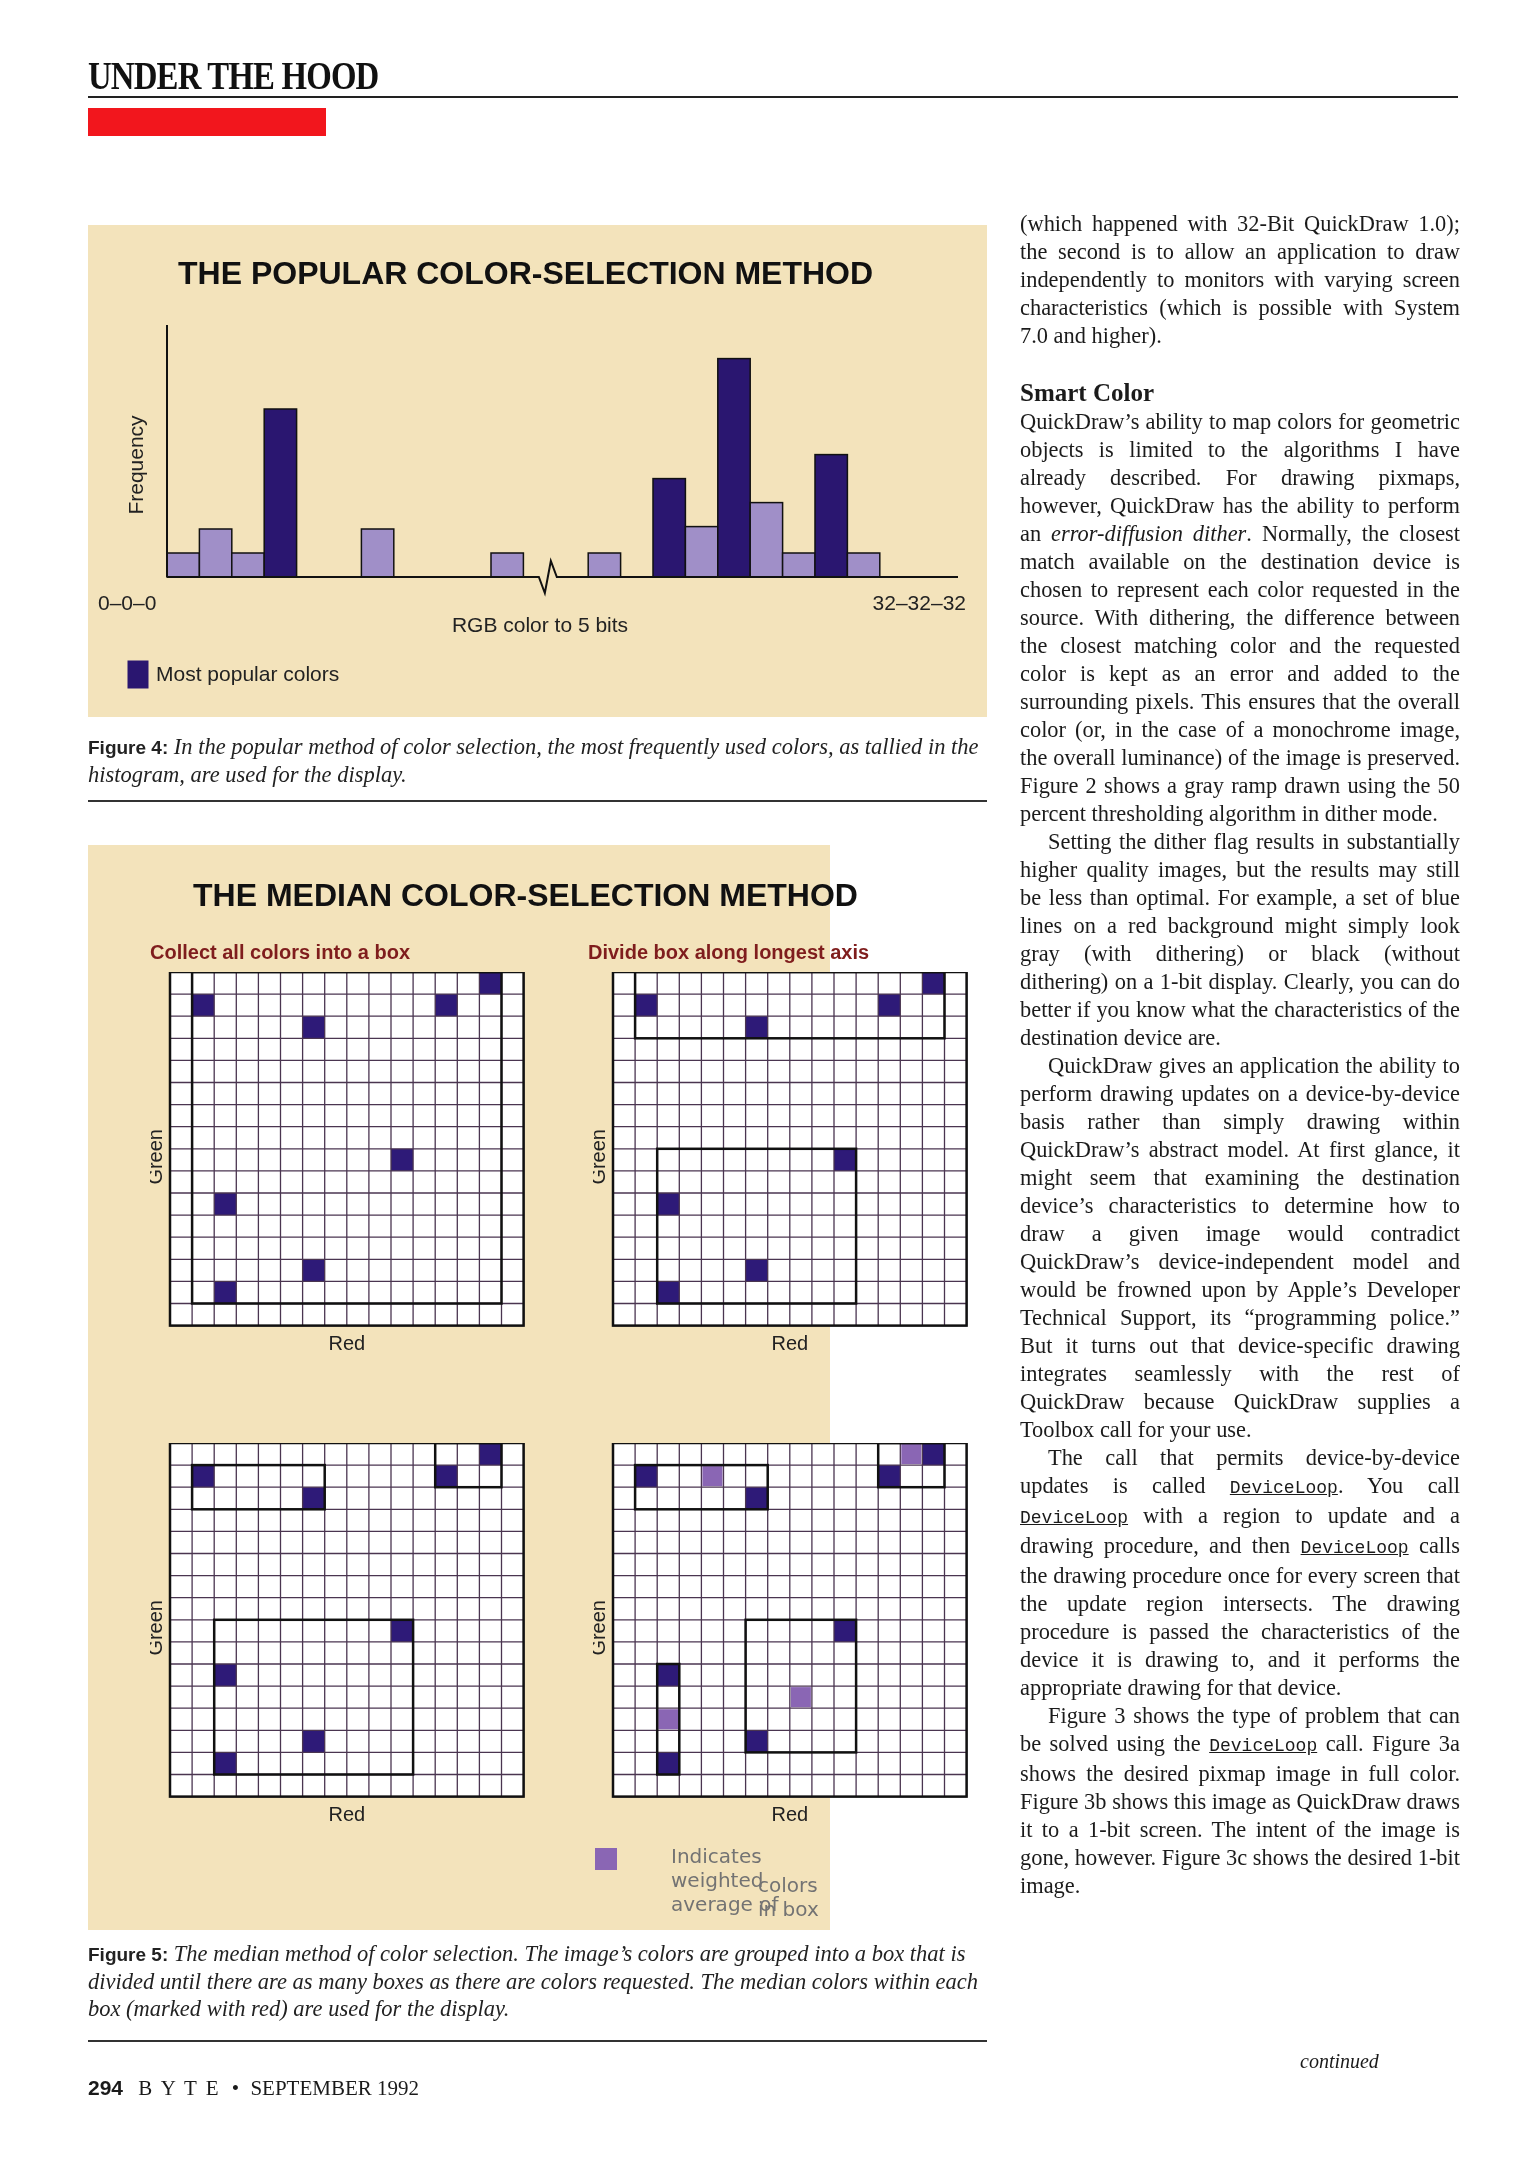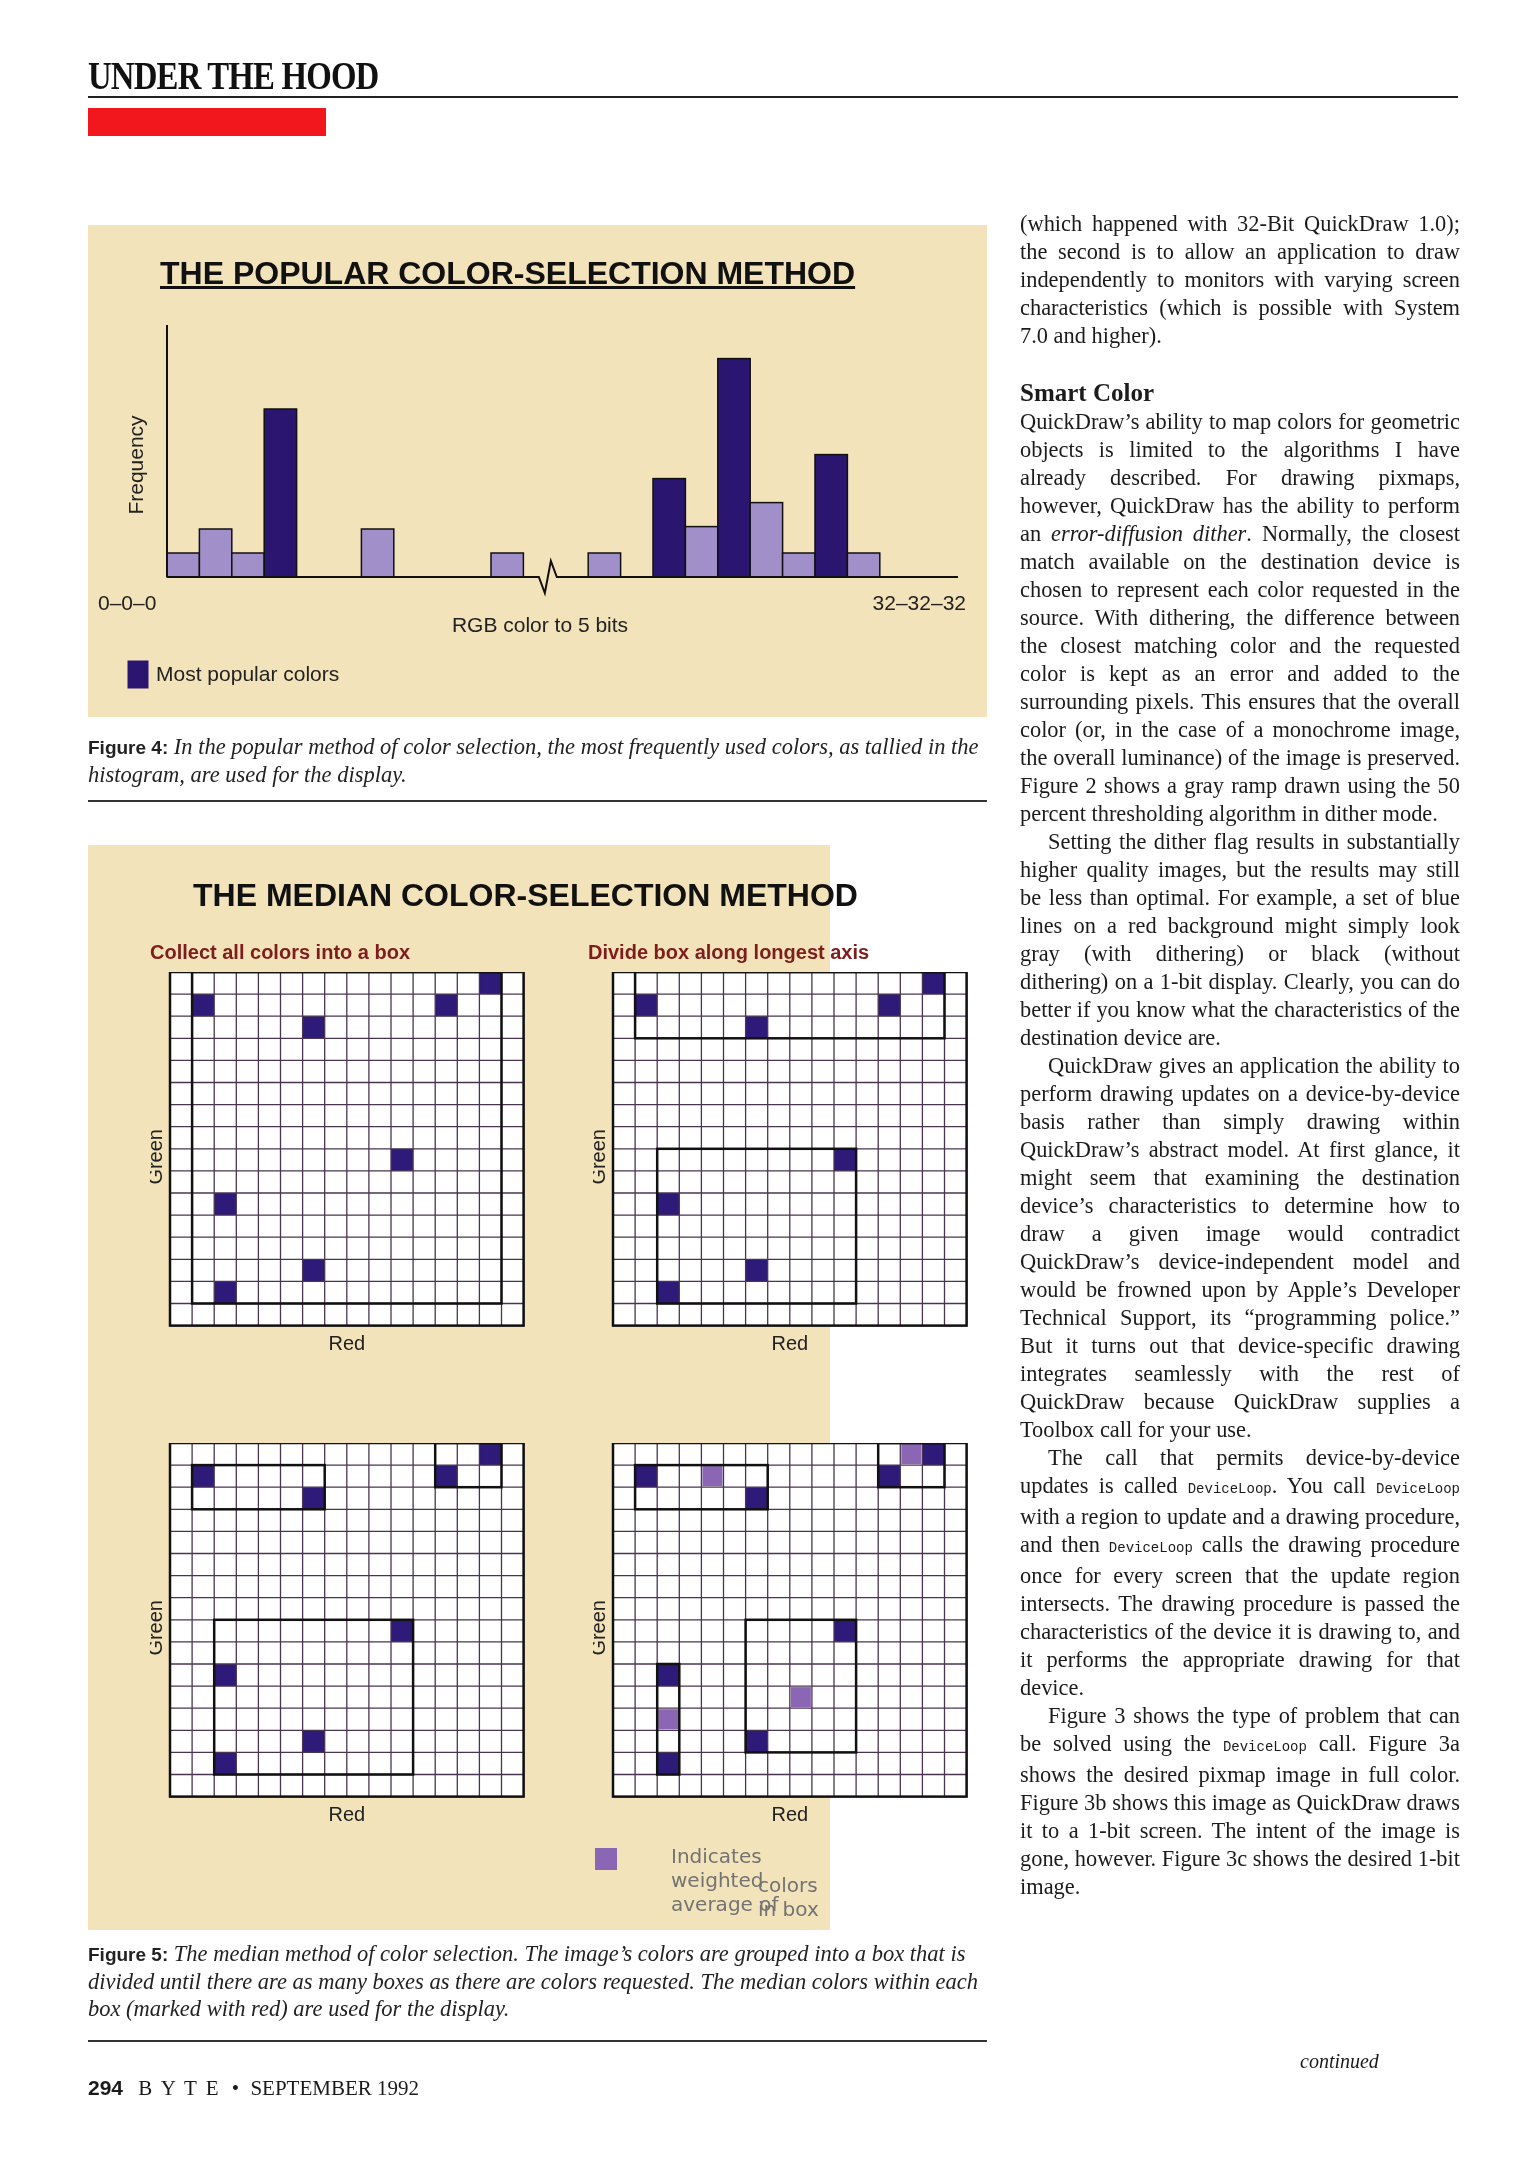--- a/index.html
+++ b/index.html
@@ -14,35 +14,35 @@
   .ptitle{font-family:"Liberation Sans",sans-serif;font-weight:bold;font-size:32px;color:#111;white-space:nowrap;}
   .cap{font-family:"Liberation Serif",serif;font-style:italic;font-size:22.5px;line-height:27px;color:#222;}
   .cap b{font-family:"Liberation Sans",sans-serif;font-style:normal;font-weight:bold;font-size:19px;}
   .rule{height:2px;background:#333;}
   .sub{font-family:"Liberation Sans",sans-serif;font-weight:bold;font-size:20px;line-height:25px;color:#7f1d1d;margin-top:7px;}
   .axl{font-family:"DejaVu Sans",sans-serif;font-size:20px;color:#737373;margin-left:45px;}
   #col{left:1020px;top:210px;width:440px;font-size:22.4px;line-height:28px;text-align:justify;color:#1b1b1b;}
   #col p{margin:0;}
   #col p.ind{text-indent:28px;}
   #col h3{margin:28px 0 0 0;font-size:25px;line-height:30px;font-weight:bold;}
-  .mono{font-family:"Liberation Mono",monospace;font-size:14px;}
+  .mono{font-family:"Liberation Mono",monospace;font-size:18px;text-decoration:underline;}
   #continued{left:1300px;top:2050px;font-style:italic;font-size:20px;}
   #footer{left:88px;top:2076px;font-size:21px;}
   #footer b{font-family:"Liberation Sans",sans-serif;}
   svg text{font-family:"Liberation Sans",sans-serif;}
 </style>
 </head>
 <body>
 
 <div id="section-head" class="abs">UNDER THE HOOD</div>
 <div id="head-rule" class="abs"></div>
 <div id="red-bar" class="abs"></div>
 
 <div id="fig4" class="abs panel">
-  <div class="abs ptitle" style="left:72px;top:30px;text-decoration:underline;">THE POPULAR COLOR-SELECTION METHOD</div>
+  <div class="abs ptitle" style="left:90px;top:30px;">THE POPULAR COLOR-SELECTION METHOD</div>
   <svg id="hist" class="abs" style="left:0;top:0;" width="899" height="492">
     <g id="hist-bars">
         <rect x="79" y="328" width="32.4" height="24" fill="#a08fc8" stroke="#111" stroke-width="1.5"></rect>
         <rect x="111.4" y="304" width="32.4" height="48" fill="#a08fc8" stroke="#111" stroke-width="1.5"></rect>
         <rect x="143.8" y="328" width="32.4" height="24" fill="#a08fc8" stroke="#111" stroke-width="1.5"></rect>
         <rect x="176.2" y="184" width="32.4" height="168" fill="#2a1670" stroke="#111" stroke-width="1.5"></rect>
         <rect x="273.4" y="304" width="32.4" height="48" fill="#a08fc8" stroke="#111" stroke-width="1.5"></rect>
         <rect x="403" y="328" width="32.4" height="24" fill="#a08fc8" stroke="#111" stroke-width="1.5"></rect>
         <rect x="500.2" y="328" width="32.4" height="24" fill="#a08fc8" stroke="#111" stroke-width="1.5"></rect>
         <rect x="565" y="253.60000000000002" width="32.4" height="98.39999999999999" fill="#2a1670" stroke="#111" stroke-width="1.5"></rect>

